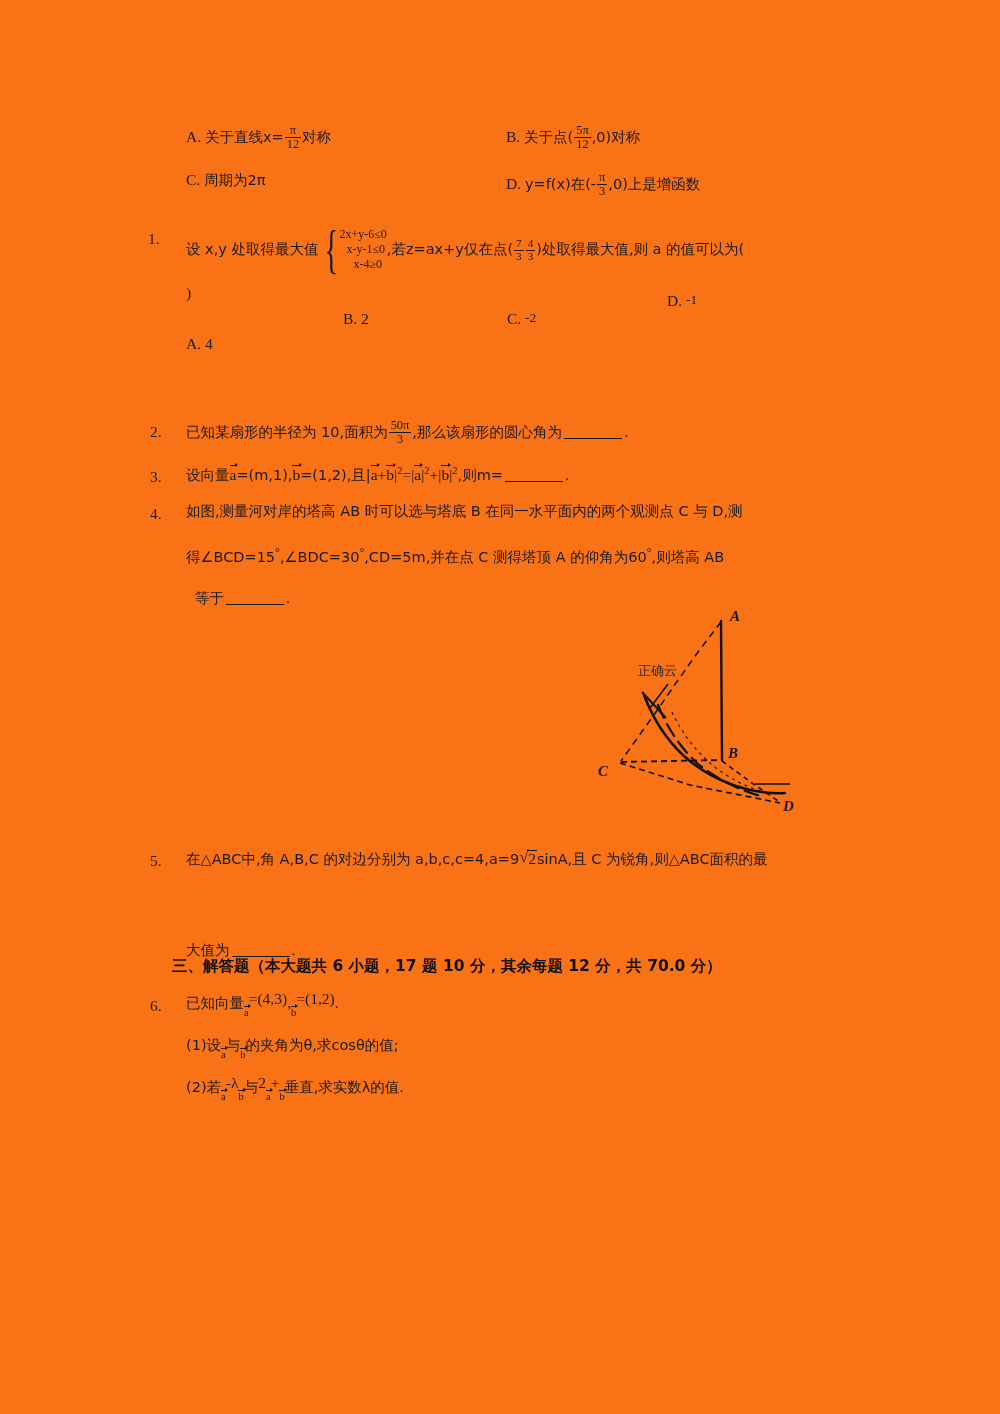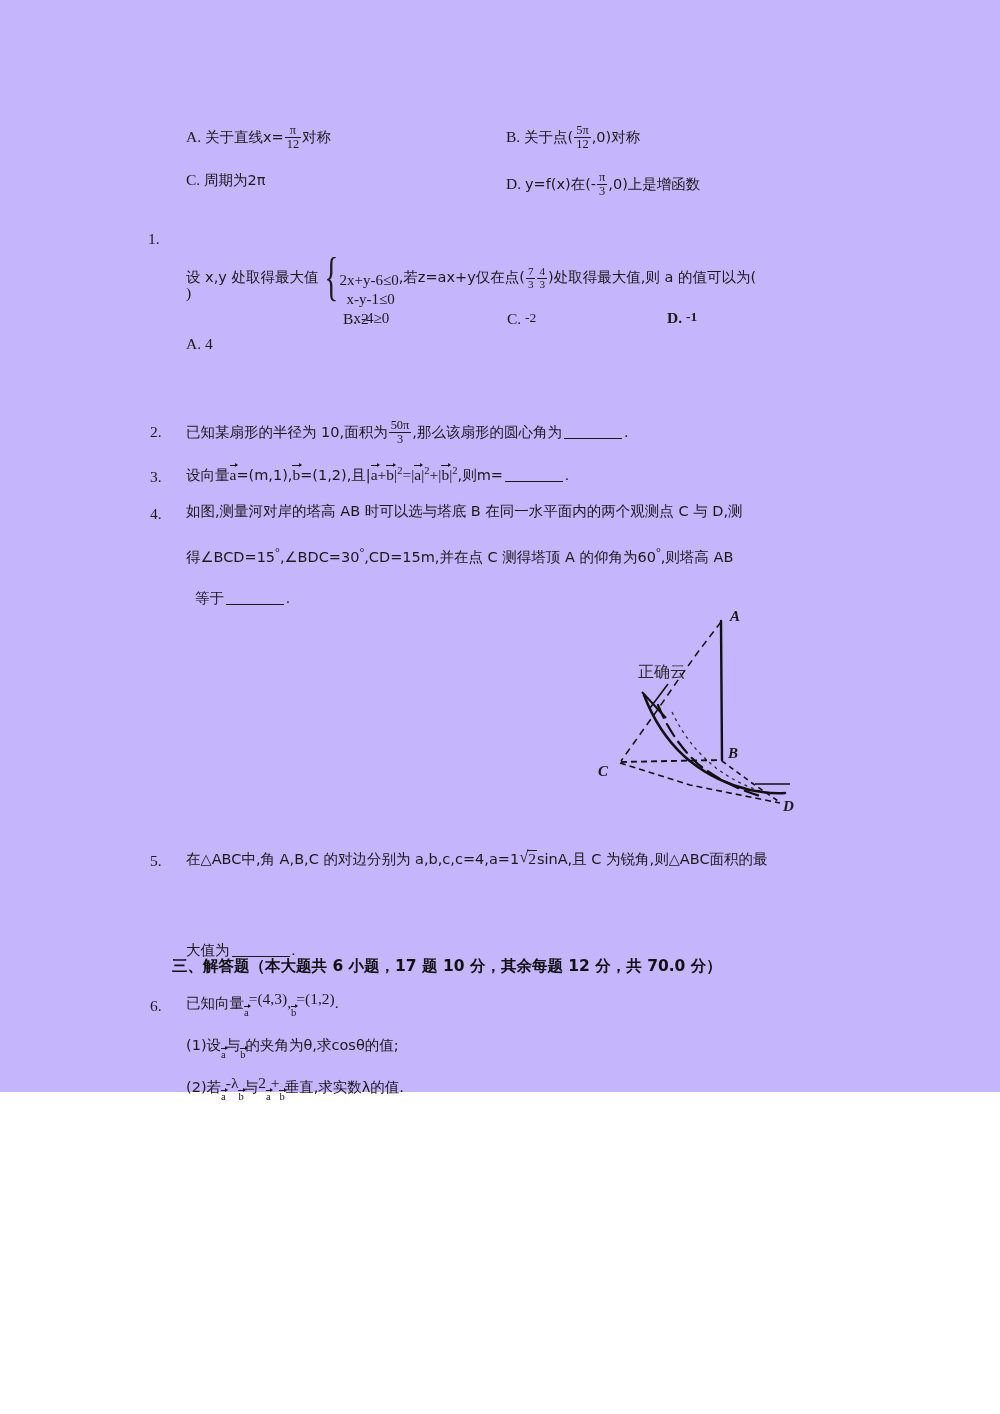--- a/index.html
+++ b/index.html
@@ -12,22 +12,22 @@
     height: 1414px;
     position: relative;
     font-family: "Liberation Serif", "DejaVu Serif", serif;
     color: #1a1a1a;
     overflow: hidden;
   }
   .page {
     position: absolute;
     left: 0; top: 0;
     width: 1000px;
-    height: 1092px;
-    background: #c4b5fd;
+    height: 1414px;
+    background: #f97316;
   }
 
   
   .row {
     position: absolute;
     font-size: 15.5px;
     line-height: 1.0;
     white-space: nowrap;
   }
   .qnum {
@@ -128,23 +128,22 @@
     font-size: 52px;
     line-height: 0.78;
     font-family: "Liberation Serif", serif;
     font-weight: 300;
     transform: scaleX(0.55);
     margin-right: -4px;
     color: #1a1a1a;
   }
   .system-lines {
     display: inline-block;
-    font-size: 15px;
+    font-size: 12px;
     line-height: 1.27;
-    margin-top: 44px;
   }
   .system-lines > div { white-space: nowrap; }
   .sys-ind1 { padding-left: 0px; }
   .sys-ind2 { padding-left: 7px; }
   .sys-ind3 { padding-left: 14px; }
 
   
   .section-head {
     position: absolute;
     font-family: "DejaVu Sans", "Liberation Sans", sans-serif;
@@ -171,21 +170,21 @@
   .fig-label {
     position: absolute;
     font-family: "Liberation Serif", serif;
     font-style: italic;
     font-weight: bold;
     font-size: 15px;
   }
   .watermark {
     position: absolute;
     font-family: "DejaVu Sans", sans-serif;
-    font-size: 16px;
+    font-size: 13px;
     color: #2b2b2b;
     letter-spacing: 0px;
     white-space: nowrap;
   }
   .deg { font-size: 0.78em; vertical-align: super; }
 </style>
 </head>
 <body>
 
 <div class="page">
@@ -230,42 +229,42 @@
     <span class="opt-label">4</span>
   </div>
   <div class="row" style="left:343px; top:311px;">
     <span class="opt-label">B.</span>
     <span class="opt-label">2</span>
   </div>
   <div class="row" style="left:507px; top:311px;">
     <span class="opt-label">C.</span>
     <span class="opt-label" style="font-size:13.5px; vertical-align:2px;">-2</span>
   </div>
-  <div class="row" style="left:667px; top:310px;font-weight:bold;">
+  <div class="row" style="left:667px; top:293px;">
     <span class="opt-label">D.</span>
     <span class="opt-label" style="font-size:13.5px; vertical-align:2px;">-1</span>
   </div>
 
 
   <div class="qnum" style="left:150px; top:423px;">2.</div>
   <div class="row" style="left:186px; top:420px;">
     <span class="cn">已知某扇形的半径为 10,面积为</span><span class="frac"><span class="num">50π</span><span class="den">3</span></span><span class="cn">,那么该扇形的圆心角为</span><span class="blank"></span><span class="cn">.</span>
   </div>
 
   <div class="qnum" style="left:150px; top:468px;">3.</div>
   <div class="row" style="left:186px; top:466px;">
     <span class="cn">设向量</span><span class="vec">a</span><span class="cn">=(m,1),</span><span class="vec">b</span><span class="cn">=(1,2),且|</span><span class="vec">a</span><span>+</span><span class="vec">b</span><span>|</span><span class="sq">2</span><span>=|</span><span class="vec">a</span><span>|</span><span class="sq">2</span><span>+|</span><span class="vec">b</span><span>|</span><span class="sq">2</span><span class="cn">,则m=</span><span class="blank"></span><span>.</span>
   </div>
 
   <div class="qnum" style="left:150px; top:505px;">4.</div>
   <div class="row" style="left:186px; top:503px;">
     <span class="cn">如图,测量河对岸的塔高 AB 时可以选与塔底 B 在同一水平面内的两个观测点 C 与 D,测</span>
   </div>
   <div class="row" style="left:186px; top:546px;">
-    <span class="cn">得∠BCD=15</span><span class="deg">°</span><span class="cn">,∠BDC=30</span><span class="deg">°</span><span class="cn">,CD=15m,并在点 C 测得塔顶 A 的仰角为60</span><span class="deg">°</span><span class="cn">,则塔高 AB</span>
+    <span class="cn">得∠BCD=15</span><span class="deg">°</span><span class="cn">,∠BDC=30</span><span class="deg">°</span><span class="cn">,CD=5m,并在点 C 测得塔顶 A 的仰角为60</span><span class="deg">°</span><span class="cn">,则塔高 AB</span>
   </div>
   <div class="row" style="left:186px; top:589px;margin-left:9px;">
     <span class="cn">等于</span><span class="blank"></span><span>.</span>
   </div>
 
   <div class="figure" style="left:580px; top:600px; width:245px; height:232px;">
     <svg width="245" height="232" viewBox="0 0 245 232">
 
       <path d="M141 21 L142 160" stroke="#111" stroke-width="2.4" fill="none" stroke-linecap="round"></path>
 
@@ -290,21 +289,21 @@
     </svg>
     <span class="fig-label" style="left:150px; top:8px;">A</span>
     <span class="fig-label" style="left:148px; top:145px;">B</span>
     <span class="fig-label" style="left:18px; top:163px;">C</span>
     <span class="fig-label" style="left:203px; top:198px;">D</span>
     <span class="watermark" style="left:58px; top:62px;">正确云</span>
   </div>
 
   <div class="qnum" style="left:150px; top:852px;">5.</div>
   <div class="row" style="left:186px; top:850px;">
-    <span class="cn">在△ABC中,角 A,B,C 的对边分别为 a,b,c,c=4,a=1</span><span class="radical"><span class="rad-sym">√</span><span class="rad-body">2</span></span><span class="cn">sinA,且 C 为锐角,则△ABC面积的最</span>
+    <span class="cn">在△ABC中,角 A,B,C 的对边分别为 a,b,c,c=4,a=9</span><span class="radical"><span class="rad-sym">√</span><span class="rad-body">2</span></span><span class="cn">sinA,且 C 为锐角,则△ABC面积的最</span>
   </div>
   <div class="row" style="left:186px; top:893px;margin-top:48px;">
     <span class="cn">大值为</span><span class="blank"></span><span>.</span>
   </div>
 
   <div class="section-head" style="left:172px; top:956px;">三、解答题（本大题共 6 小题，17 题 10 分，其余每题 12 分，共 70.0 分）</div>
 
   <div class="qnum" style="left:150px; top:997px;">6.</div>
   <div class="row" style="left:186px; top:995px;">
     <span class="cn">已知向量</span><span class="vec sub" style="position:relative; top:4px;">a</span><span style="position:relative; top:-4px;">=(4,3)</span><span>,</span><span class="vec sub" style="position:relative; top:4px;">b</span><span style="position:relative; top:-4px;">=(1,2)</span><span>.</span>

